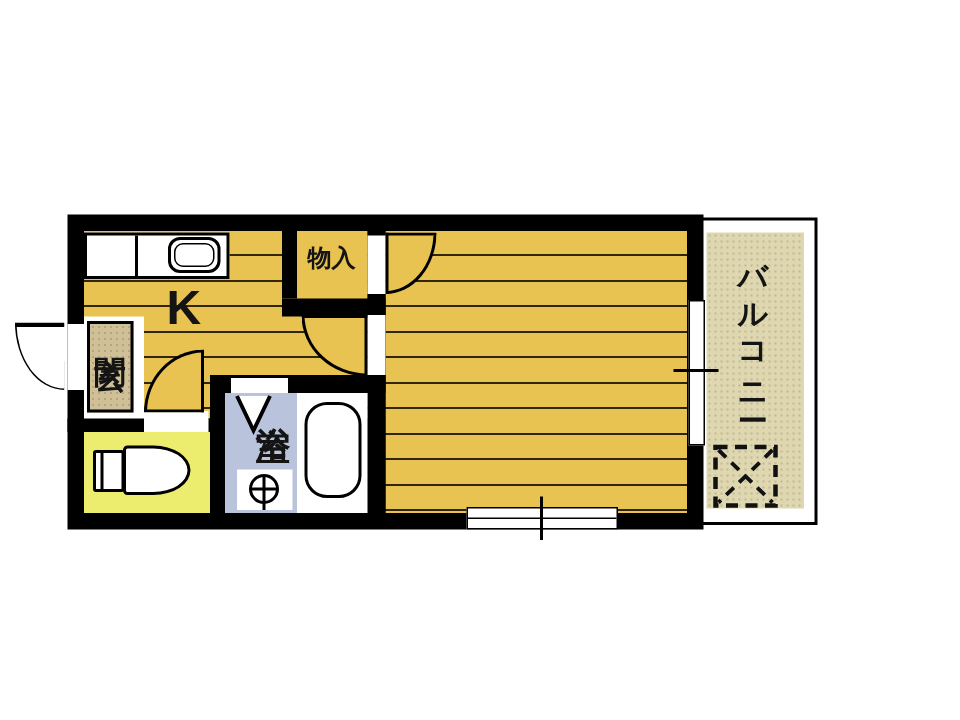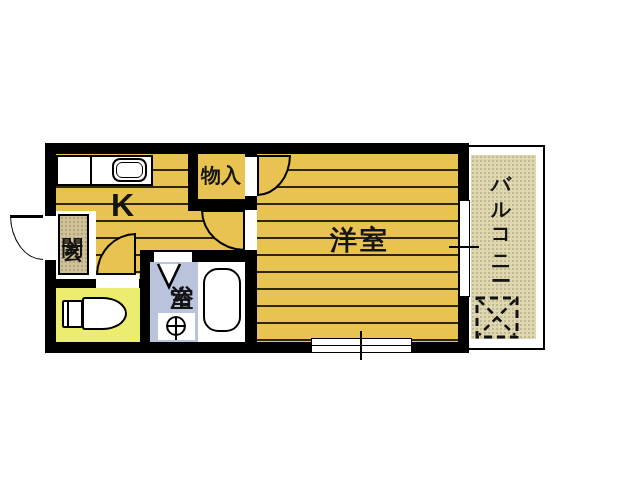--- a/index.html
+++ b/index.html
@@ -90,16 +90,15 @@
   <div class="abs" style="left:203px;top:268px;width:38px;height:64px;background:#fff;border:2.5px solid #000;border-radius:15px;"></div>
 
   <div class="abs" style="left:459px;top:200px;width:11px;height:97px;background:#fff;border:1.6px solid #000;"></div>
   <div class="abs" style="left:449px;top:246px;width:30px;height:1.8px;background:#000;"></div>
   <div class="abs" style="left:311px;top:338px;width:101px;height:15px;background:#fff;border:1.6px solid #000;">
     <div class="abs" style="left:0;top:5.5px;width:100%;height:1.6px;background:#000;"></div>
   </div>
   <div class="abs" style="left:360px;top:331px;width:1.8px;height:29px;background:#000;"></div>
 
   <div class="abs lbl" style="left:111px;top:189px;font-size:32px;font-weight:600;">K</div>
-  <div class="abs lbl" style="left:197px;top:165px;width:48px;text-align:center;font-size:20px;font-weight:700;">物入</div>
-  <div class="abs lbl" style="left:330px;top:227px;font-size:27px;font-weight:600;letter-spacing:3px;">洋室</div>
+  <div class="abs lbl" style="left:197px;top:165px;width:48px;text-align:center;font-size:16px;font-weight:700;">物入</div>
 
 </div>
 
 </body></html>

